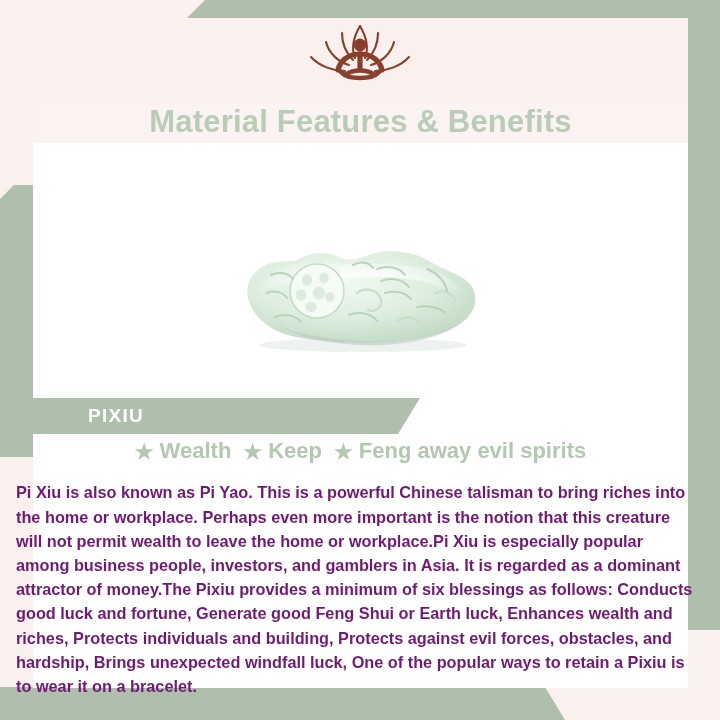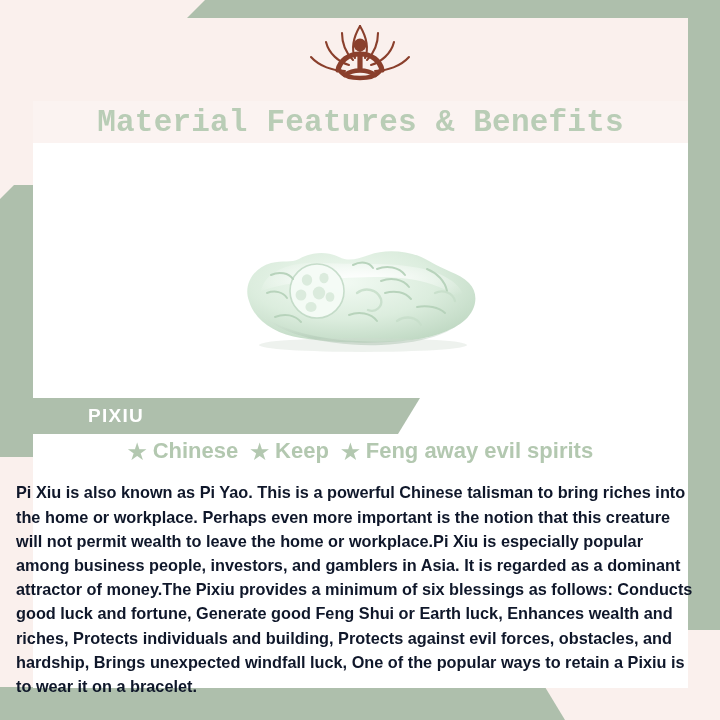--- a/index.html
+++ b/index.html
@@ -111,21 +111,21 @@
     display: flex;
     align-items: center;
     justify-content: center;
   }
   .title-text {
     font-size: 31px;
     font-weight: bold;
     color: #b9cdb6;
     letter-spacing: 0.2px;
     white-space: nowrap;
-    font-family: Liberation Mono, monospace;
+    font-family: Liberation Sans, sans-serif;
   }
 
   
   .product-area {
     position: absolute;
     left: 33px;
     top: 143px;
     width: 655px;
     height: 252px;
     background: #ffffff;
@@ -201,21 +201,21 @@
 
   
   .body-text {
     position: absolute;
     left: 16px;
     top: 464px;
     width: 680px;
     font-size: 16.3px;
     line-height: 24.2px;
     font-weight: bold;
-    color: #0f172a;
+    color: #701a75;
     text-align: left;
     font-family: "Liberation Sans Narrow", "Liberation Sans", sans-serif;
   }
 </style>
 </head>
 <body>
 
 <div class="poster">
 
   <div class="frame-top-right"></div>
@@ -340,21 +340,21 @@
 
   <div class="pixiu-band-bg"></div>
 
   <div class="pixiu-banner">
     <span class="pixiu-banner-label">PIXIU</span>
   </div>
 
   <div class="benefits-row">
     <span class="benefit-item">
       <span class="benefit-star">★</span>
-      <span>Chinese</span>
+      <span>Wealth</span>
     </span>
     <span class="benefit-item">
       <span class="benefit-star">★</span>
       <span>Keep</span>
     </span>
     <span class="benefit-item">
       <span class="benefit-star">★</span>
       <span>Feng away evil spirits</span>
     </span>
   </div>

